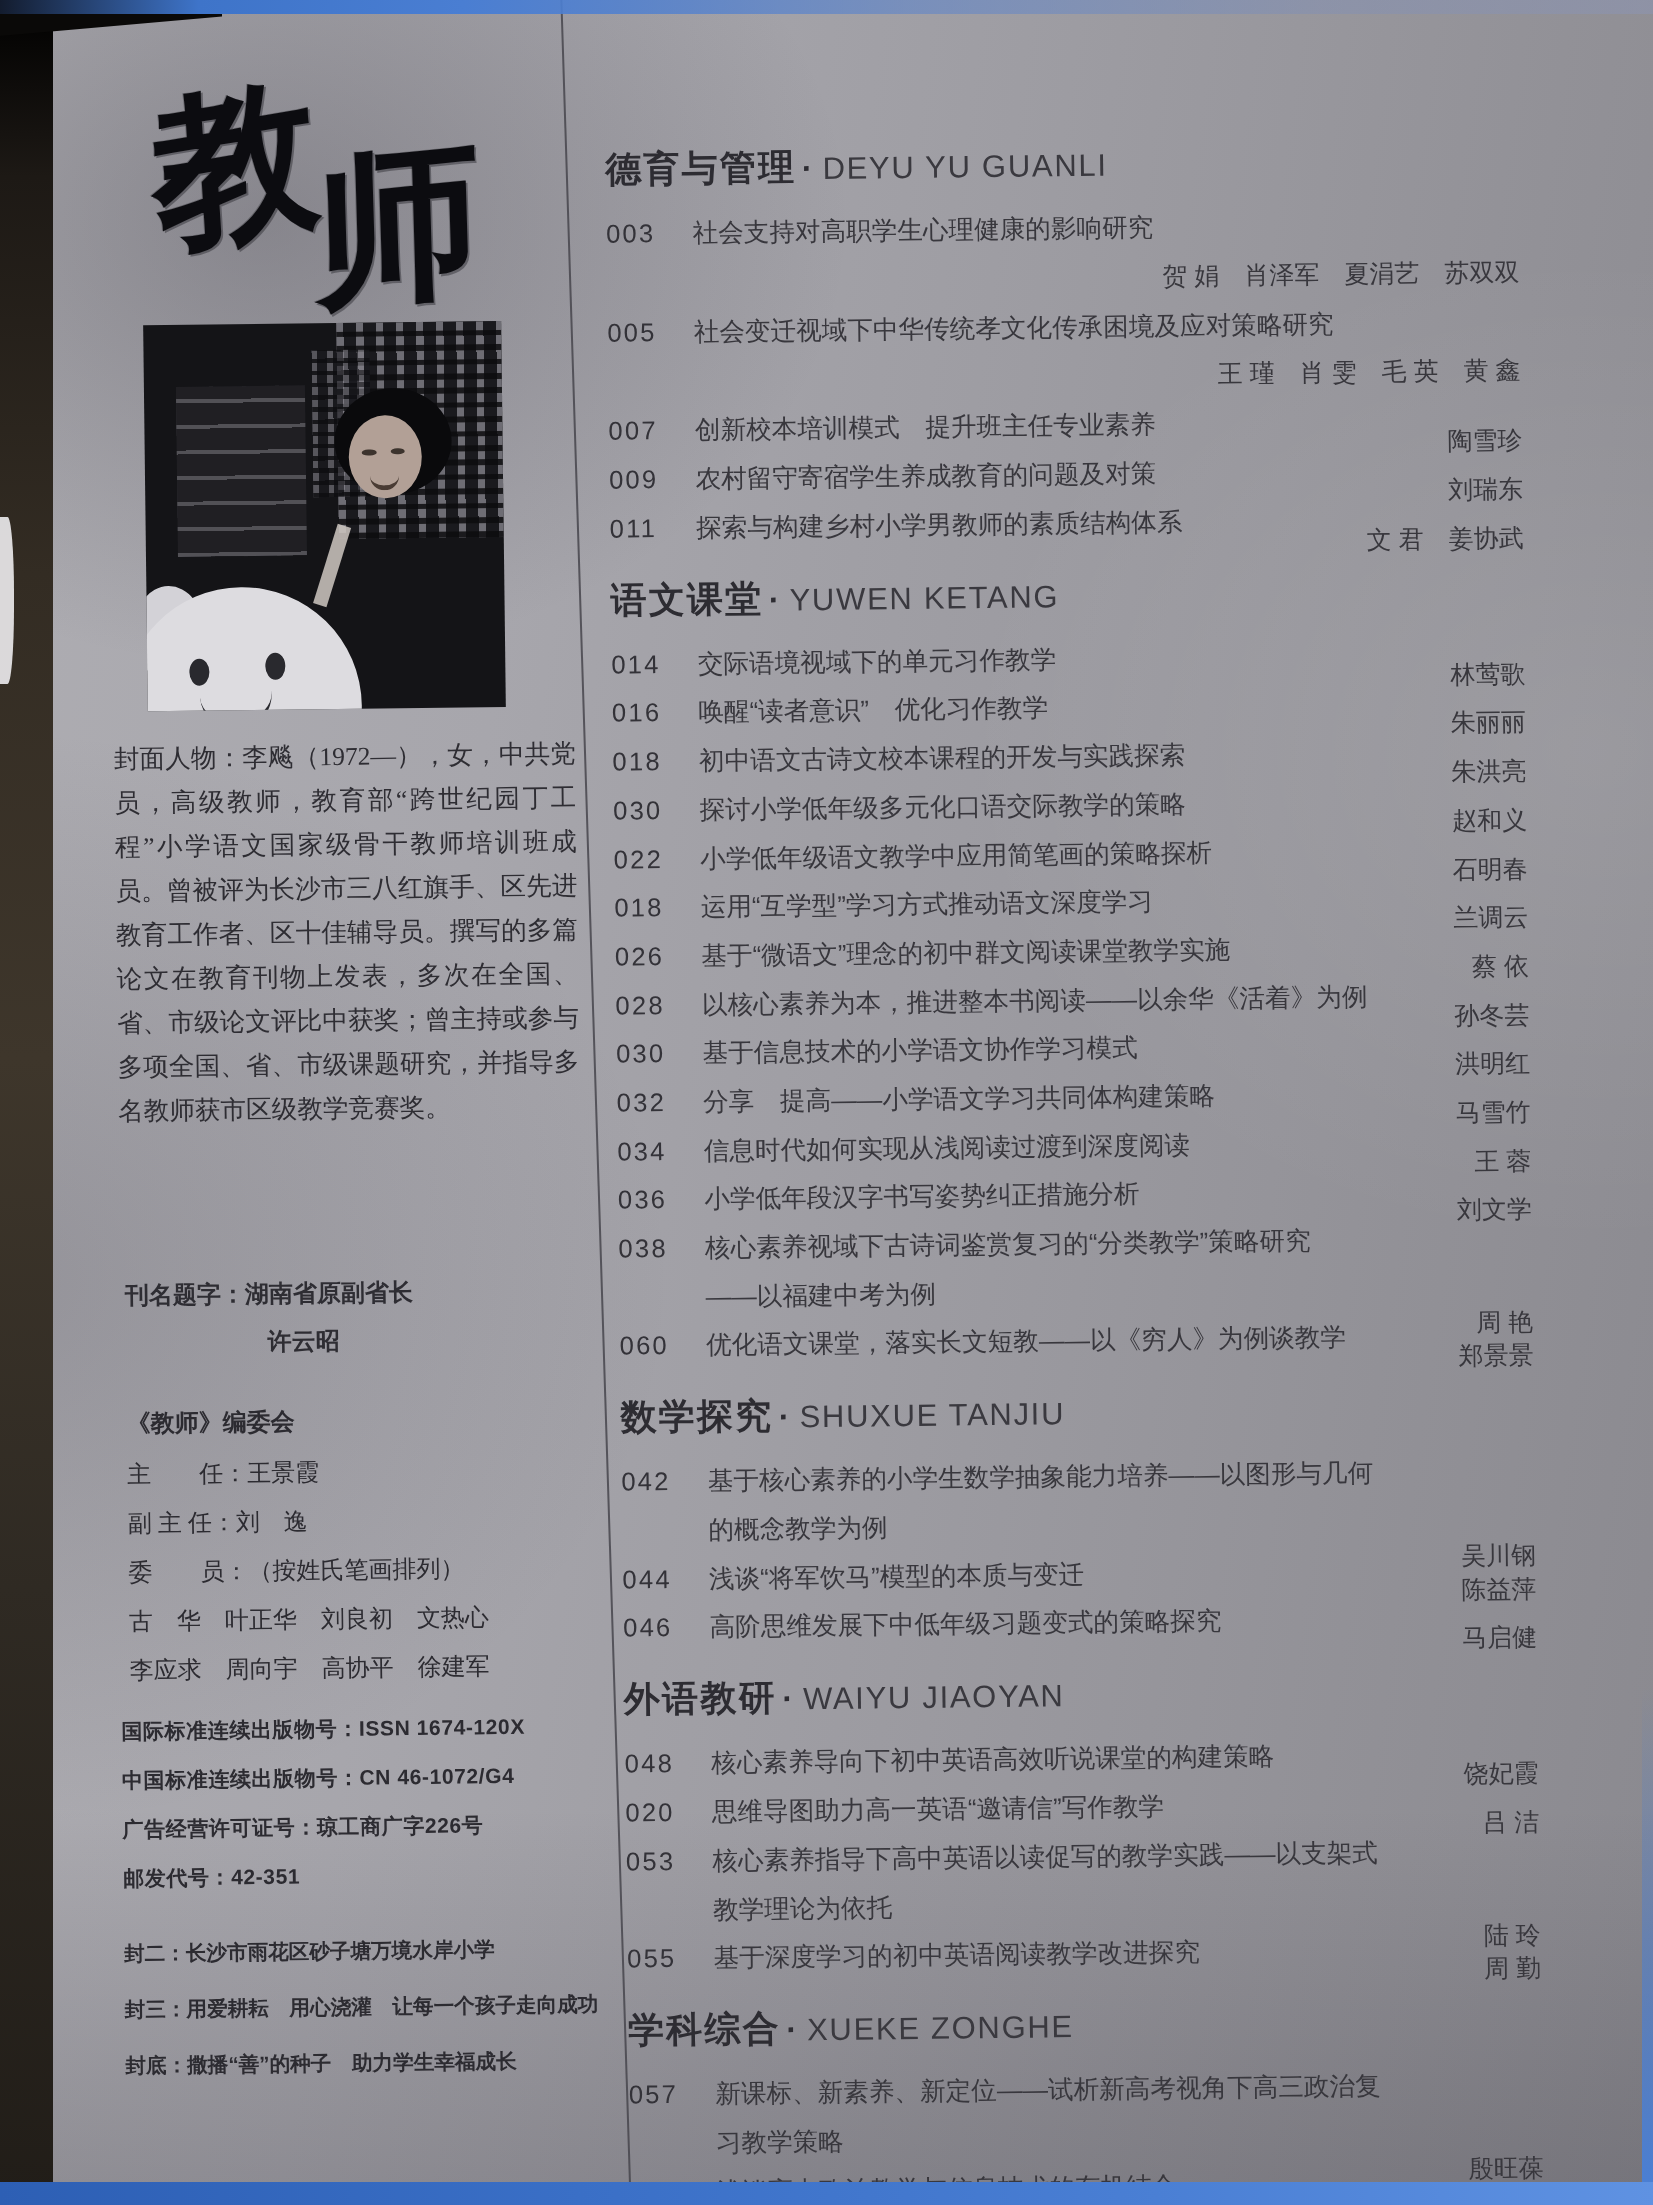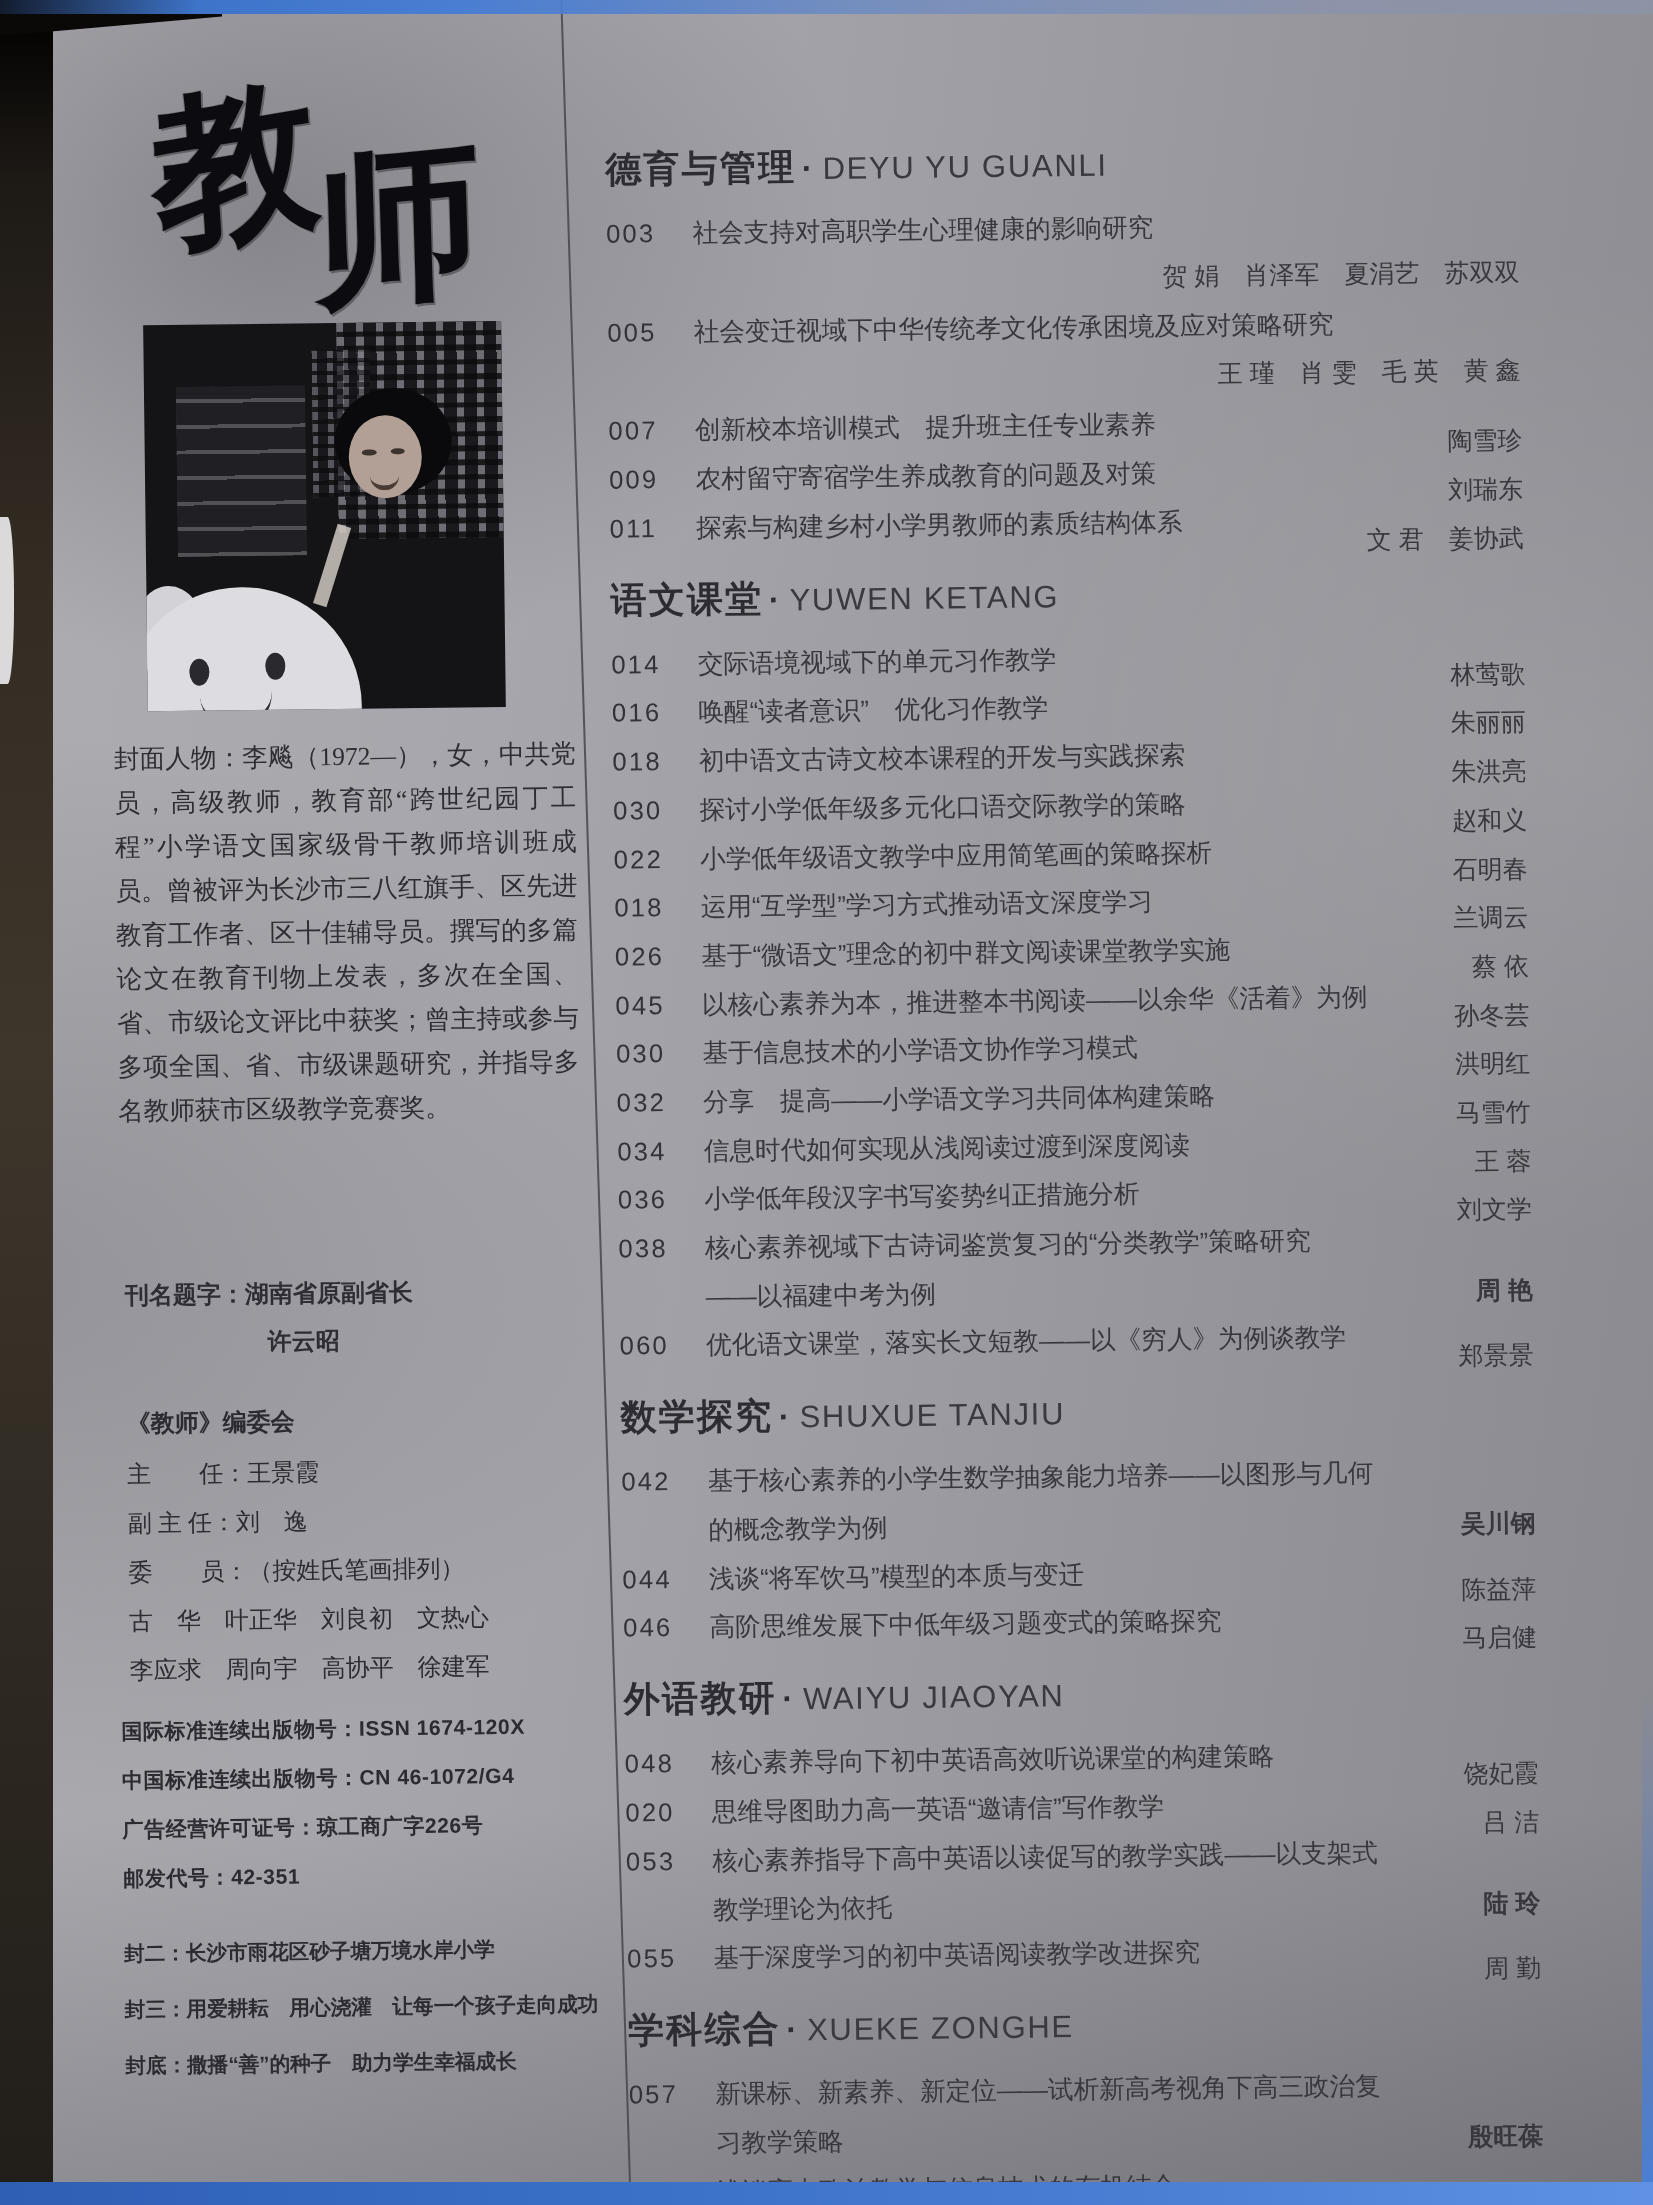--- a/index.html
+++ b/index.html
@@ -82,21 +82,21 @@
   .sec-header{margin:32px 0 23px;white-space:nowrap;}
   .sec-header:first-child{margin-top:0;}
   .sec-zh{font-size:36px;font-weight:bold;color:#2d2c32;letter-spacing:2.2px;}
   .sec-dot{font-size:32px;font-weight:bold;margin:0 10px 0 5.6px;color:#2d2c32;}
   .sec-py{font-size:31px;letter-spacing:1.7px;color:#3a393f;}
   .entry{position:relative;display:flex;gap:24.5px;margin-bottom:16.7px;font-size:25.6px;line-height:32px;}
   .entry .no{flex:none;width:62px;letter-spacing:2.2px;color:#333238;}
   .entry .tt{flex:1;}
   .entry .t2{margin-top:16.7px;}
   .entry .au{position:absolute;right:2.2px;top:20px;white-space:nowrap;font-size:25px;}
-  .entry.two .au{top:52px;font-weight:bold;}
+  .entry.two .au{top:84px;}
   .au-line{text-align:right;font-size:25px;line-height:32px;margin:11px 3.3px 18px 0;}
 </style>
 </head>
 <body>
 
 <div class="stage">
   <div class="paper"></div>
 
   <div class="content">
 
@@ -239,21 +239,21 @@
           <span class="au">兰调云</span>
         </div>
         <div class="entry">
           <span class="no">026</span>
           <div class="tt">
             <div class="t1">基于“微语文”理念的初中群文阅读课堂教学实施</div>
           </div>
           <span class="au">蔡 依</span>
         </div>
         <div class="entry">
-          <span class="no">045</span>
+          <span class="no">028</span>
           <div class="tt">
             <div class="t1">以核心素养为本，推进整本书阅读——以余华《活着》为例</div>
           </div>
           <span class="au">孙冬芸</span>
         </div>
         <div class="entry">
           <span class="no">030</span>
           <div class="tt">
             <div class="t1">基于信息技术的小学语文协作学习模式</div>
           </div>

